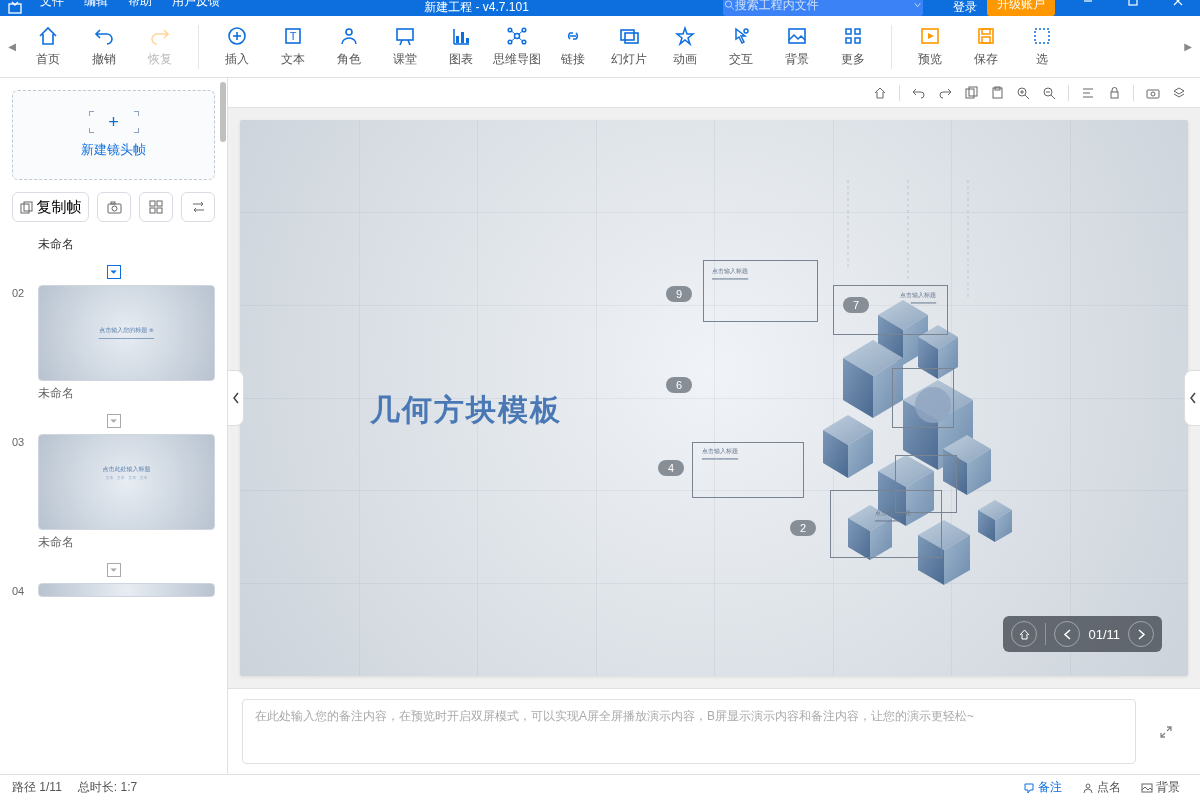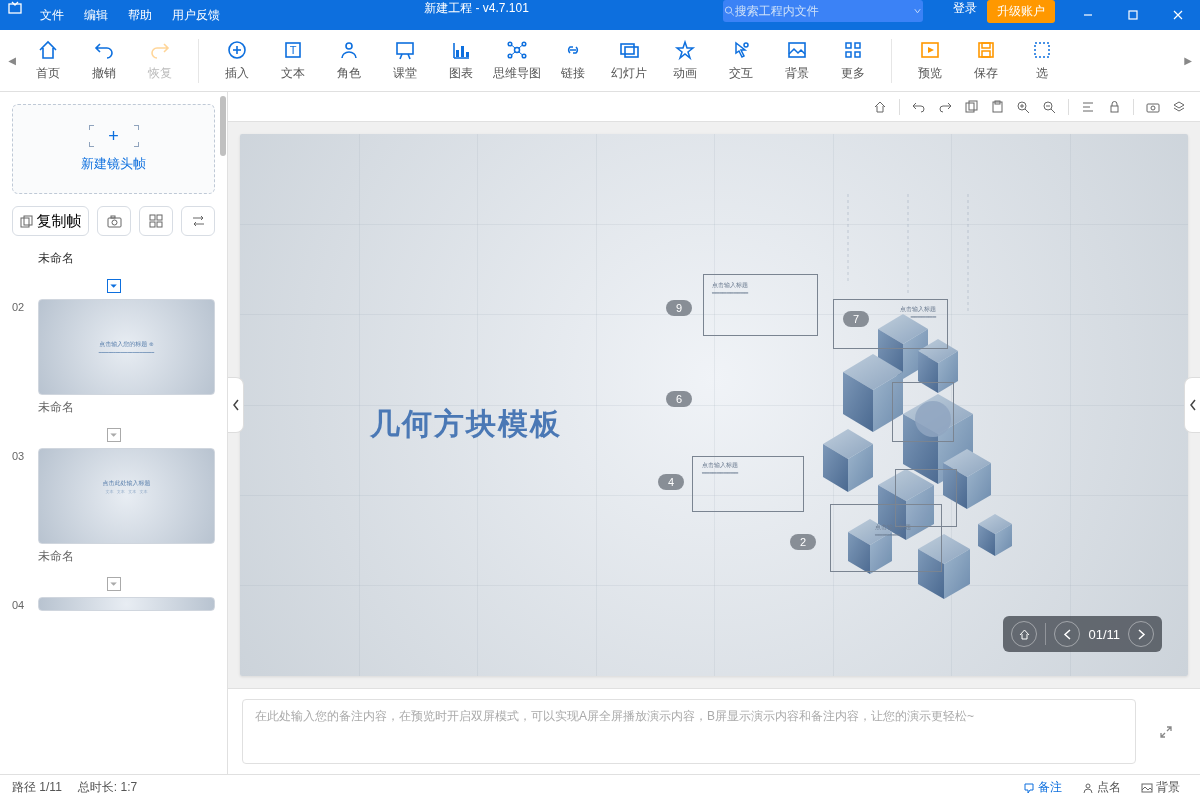--- a/index.html
+++ b/index.html
@@ -1,19 +1,19 @@
 <!DOCTYPE html>
 <html><head>
 <meta charset="utf-8">
 <style>
 * { margin: 0; padding: 0; box-sizing: border-box; font-family: "Microsoft YaHei", sans-serif; }
 body { width: 1200px; height: 800px; overflow: hidden; background: #fff; display: flex; flex-direction: column; }
 
 
-.titlebar { height: 30px; background: #0d6fde; display: flex; align-items: flex-start; color: #fff; font-size: 12px; }
+.titlebar { height: 16px; background: #0d6fde; display: flex; align-items: flex-end; color: #fff; font-size: 12px; }
 .titlebar .logo { width: 30px; display: flex; justify-content: center; }
 .titlebar .menus { display: flex; gap: 0; }
 .titlebar .menu-item { padding: 0 10px; cursor: pointer; line-height: 30px; }
 .titlebar .title-center { flex: 1; text-align: center; }
 .titlebar .search-box { width: 200px; height: 22px; background: #3b82f6; border-radius: 3px; display: flex; align-items: center; padding: 0 1px; margin-right: 20px; }
 .titlebar .search-box input { background: transparent; border: none; outline: none; color: #fff; font-size: 12px; width: 100%; }
 .titlebar .search-box input::placeholder { color: #cde0f8; }
 .titlebar .login { padding: 0 10px; cursor: pointer; }
 .titlebar .upgrade { background: #ff9800; color: #fff; padding: 3px 10px; border-radius: 3px; font-size: 12px; margin-right: 10px; cursor: pointer; }
 .titlebar .win-controls { display: flex; }

